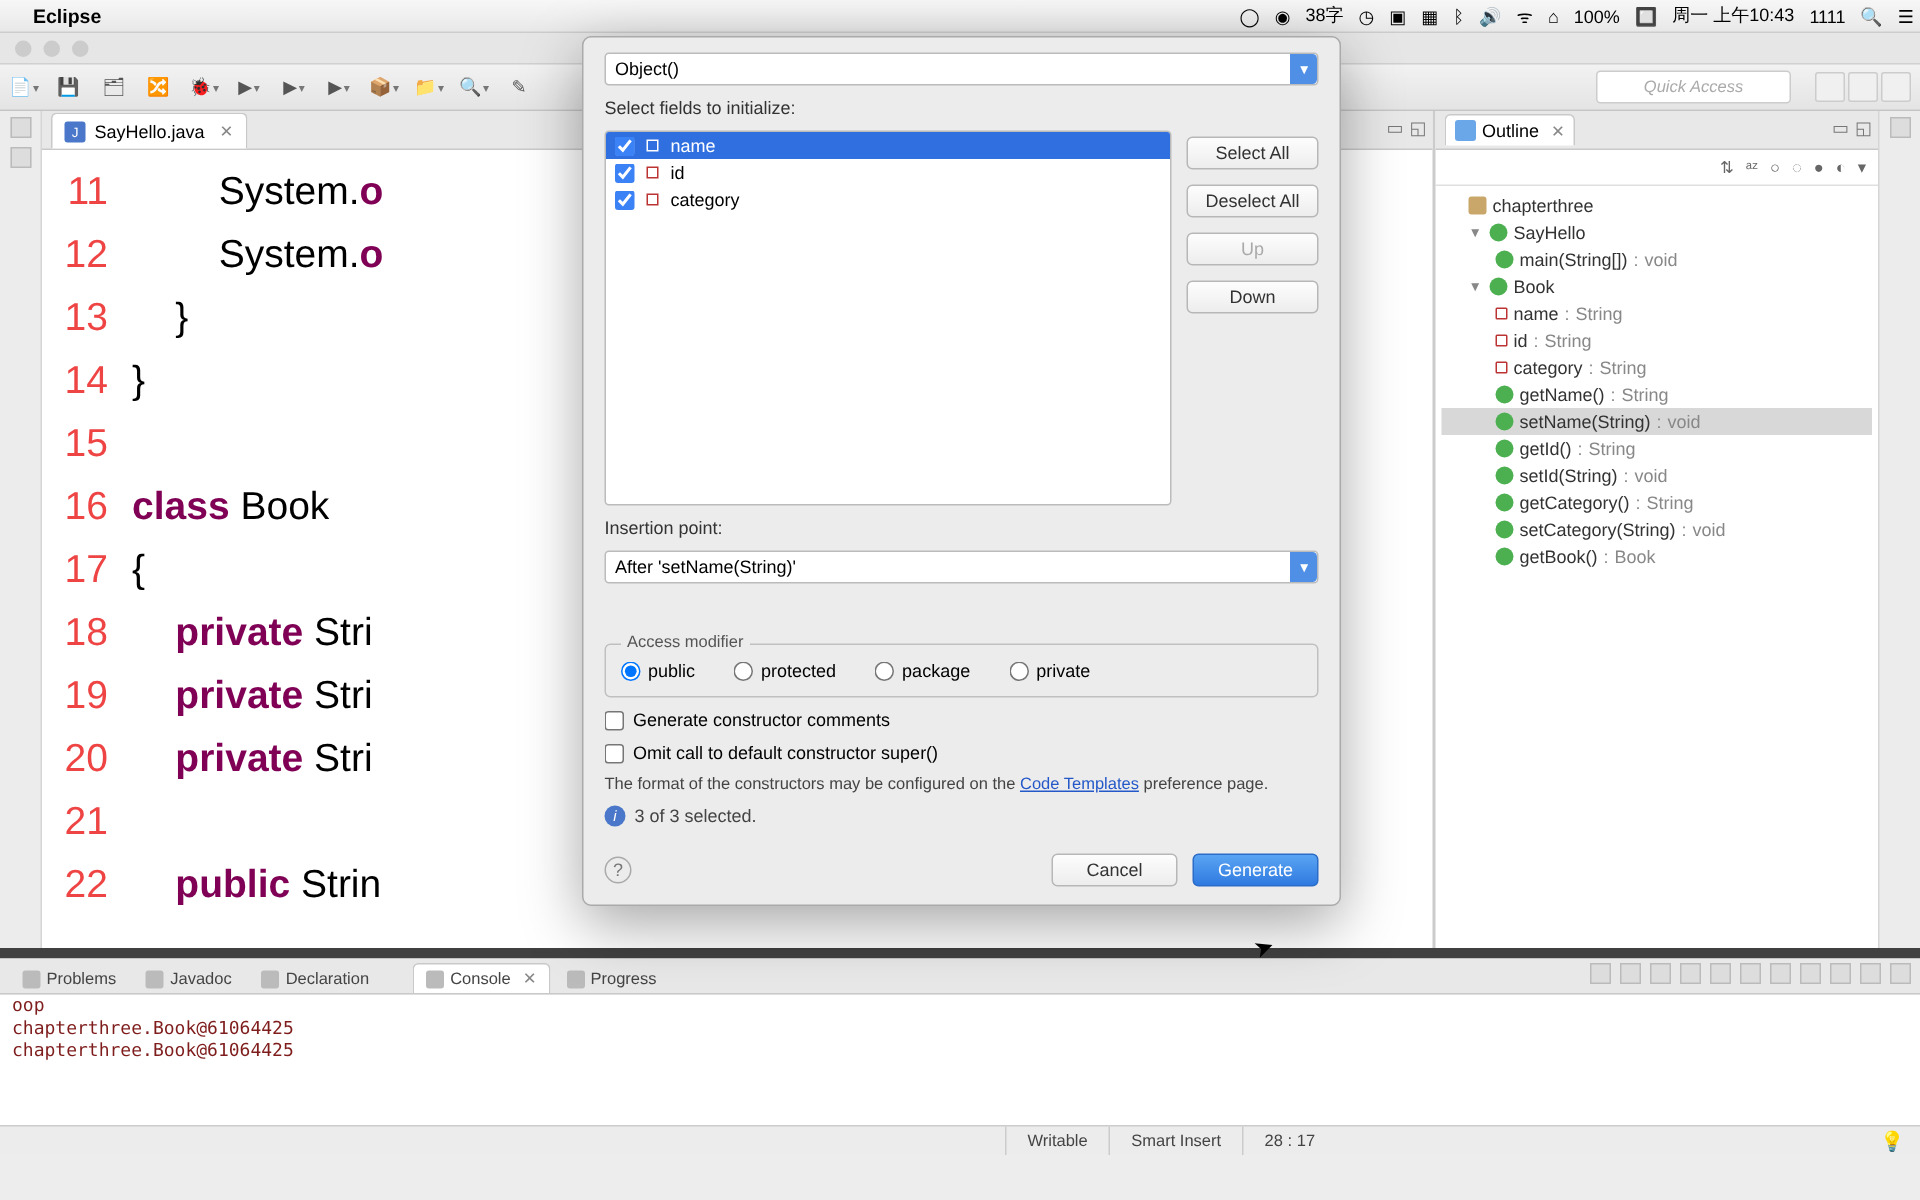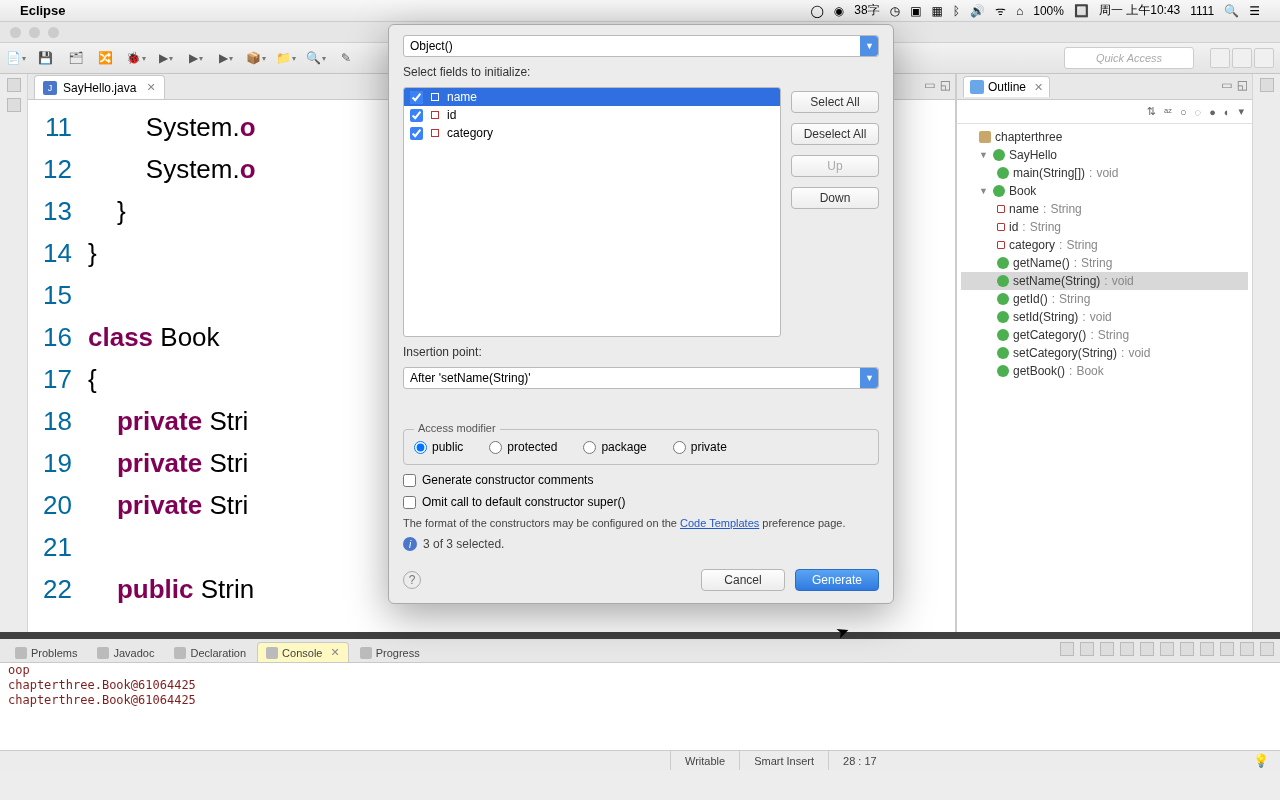--- a/index.html
+++ b/index.html
@@ -1,19 +1,19 @@
 <!DOCTYPE html>
 <html><head>
 <meta charset="utf-8">
 <style>
 * { box-sizing: border-box; margin: 0; padding: 0; font-family: -apple-system, "Helvetica Neue", Arial, sans-serif; }
 body { background: #ededed; width: 1280px; height: 800px; overflow: hidden; position: relative; font-size: 12px; }
 
 
-.menubar { height: 22px; background: linear-gradient(#f7f7f7,#e8e8e8); display:flex; align-items:center; padding:0 20px; font-size:13px; border-bottom:1px solid #ccc;}
+.menubar { height: 22px; background: linear-gradient(#f7f7f7,#e8e8e8); display:flex; align-items:center; padding:0 4px; gap:18px; font-size:13px; border-bottom:1px solid #ccc;}
 .menubar .apple { font-size:15px; }
 .menubar .right { margin-left:auto; display:flex; align-items:center; gap:10px; font-size:12px;}
 .menubar .right span { display:inline-flex; align-items:center; }
 
 
 .winchrome { height:20px; display:flex; align-items:center; padding-left:10px; gap:8px; background:#e6e6e6;}
 .dot { width:11px; height:11px; border-radius:50%; background:#ccc; }
 
 
 .toolbar { height:32px; background:linear-gradient(#f2f2f2,#e4e4e4); border-top:1px solid #d0d0d0; border-bottom:1px solid #c5c5c5; display:flex; align-items:center; padding:0 6px; gap:10px;}
@@ -29,21 +29,21 @@
 .leftgutter .g { width:14px; height:14px; background:#ddd; border:1px solid #bbb;}
 
 .editor { flex:1; background:#fff; display:flex; flex-direction:column; border-right:1px solid #ccc; position:relative;}
 .tabrow { height:26px; background:#e8e8e8; display:flex; align-items:flex-end; border-bottom:1px solid #c9c9c9; position:relative;}
 .filetab { height:24px; background:#fff; border:1px solid #c9c9c9; border-bottom:none; border-radius:4px 4px 0 0; display:flex; align-items:center; padding:0 8px; gap:6px; font-size:12px; margin-left:6px;}
 .filetab .jico { width:14px; height:14px; background:#4a77c9; border-radius:2px; color:#fff; font-size:9px; display:flex; align-items:center; justify-content:center;}
 .filetab .x { color:#888; font-size:11px; margin-left:4px;}
 .tabctrl { position:absolute; right:4px; top:4px; display:flex; gap:4px; color:#777;}
 
 .code { flex:1; display:flex; font-family: Menlo, monospace; font-size:26px; overflow:hidden; }
-.linenos { width:54px; text-align:right; padding:6px 10px 0 0; color:#0369a1; background:#fff; line-height:42px;}
+.linenos { width:54px; text-align:right; padding:6px 10px 0 0; color:#ef4444; background:#fff; line-height:42px;}
 .codebody { padding:6px 0 0 6px; line-height:42px; white-space:pre; color:#000;}
 .kw { color:#7f0055; font-weight:bold;}
 
 
 .outline { width:296px; background:#fff; display:flex; flex-direction:column; border-left:1px solid #ccc;}
 .outtab { height:26px; background:#e8e8e8; border-bottom:1px solid #c9c9c9; display:flex; align-items:center; padding:0 6px; gap:6px; position:relative;}
 .outtab .lab { background:#fff; border:1px solid #c9c9c9; border-bottom:none; border-radius:4px 4px 0 0; padding:3px 6px; display:flex; align-items:center; gap:4px;}
 .outtab .ico { width:14px; height:14px; background:#6aa7e8; border-radius:2px;}
 .outtab .x { color:#888; font-size:11px; margin-left:4px;}
 .outtb { height:24px; border-bottom:1px solid #e0e0e0; display:flex; align-items:center; justify-content:flex-end; gap:8px; padding-right:8px; color:#666; font-size:11px;}
@@ -56,21 +56,21 @@
 .cls{background:#4caf50;}
 .meth{background:#4caf50;}
 .fld{width:8px;height:8px;border:1px solid #b33; background:#fff; border-radius:1px;}
 .tri{color:#888; font-size:9px; width:10px; display:inline-block;}
 .otype{color:#888;}
 
 
 .bottom { height:118px; border-top:7px solid #404040; background:#fff; display:flex; flex-direction:column;}
 .btabs { height:24px; background:#e8e8e8; border-bottom:1px solid #c9c9c9; display:flex; align-items:flex-end; padding-left:6px; gap:2px; position:relative;}
 .btab { padding:3px 8px; border:1px solid transparent; border-bottom:none; border-radius:4px 4px 0 0; display:flex; align-items:center; gap:4px; font-size:11px; color:#444;}
-.btab.active { background:#fef9c3; border-color:#c9c9c9;}
+.btab.active { background:#ffffff; border-color:#c9c9c9;margin-left:18px;}
 .btab .bi { width:12px; height:12px; background:#bbb; border-radius:2px;}
 .bticons { position:absolute; right:6px; top:3px; display:flex; gap:6px; color:#888;}
 .bticons span{width:14px;height:14px;display:inline-block;background:#ddd;border:1px solid #bbb;}
 .conshead { padding:4px 8px; font-size:11px; color:#888;}
 .consbody { padding:0 8px; font-family:Menlo,monospace; font-size:12px; color:#7f1d1d; line-height:15px; white-space:pre;}
 
 
 .status { height:20px; background:#ececec; border-top:1px solid #ccc; display:flex; align-items:center; font-size:11px; color:#444;}
 .status .cell{ padding:0 14px; border-left:1px solid #ccc; height:100%; display:flex; align-items:center;}
 .status .bulb{ margin-left:auto; padding-right:10px; font-size:13px;}

